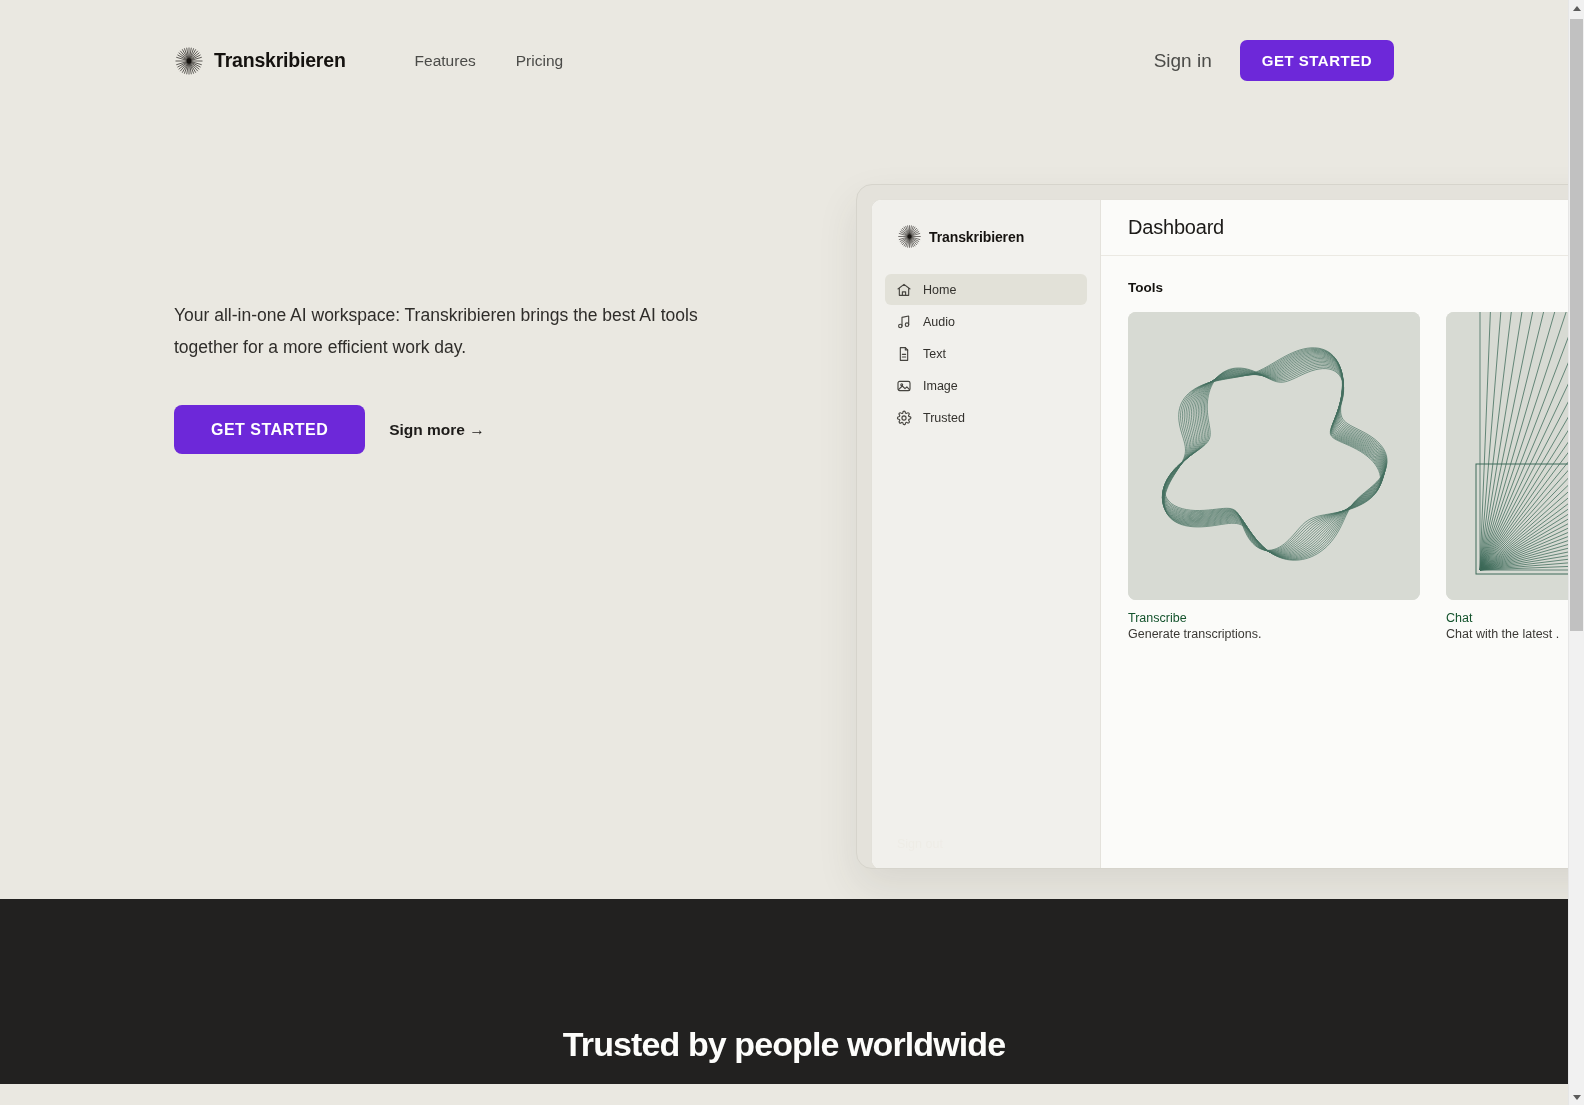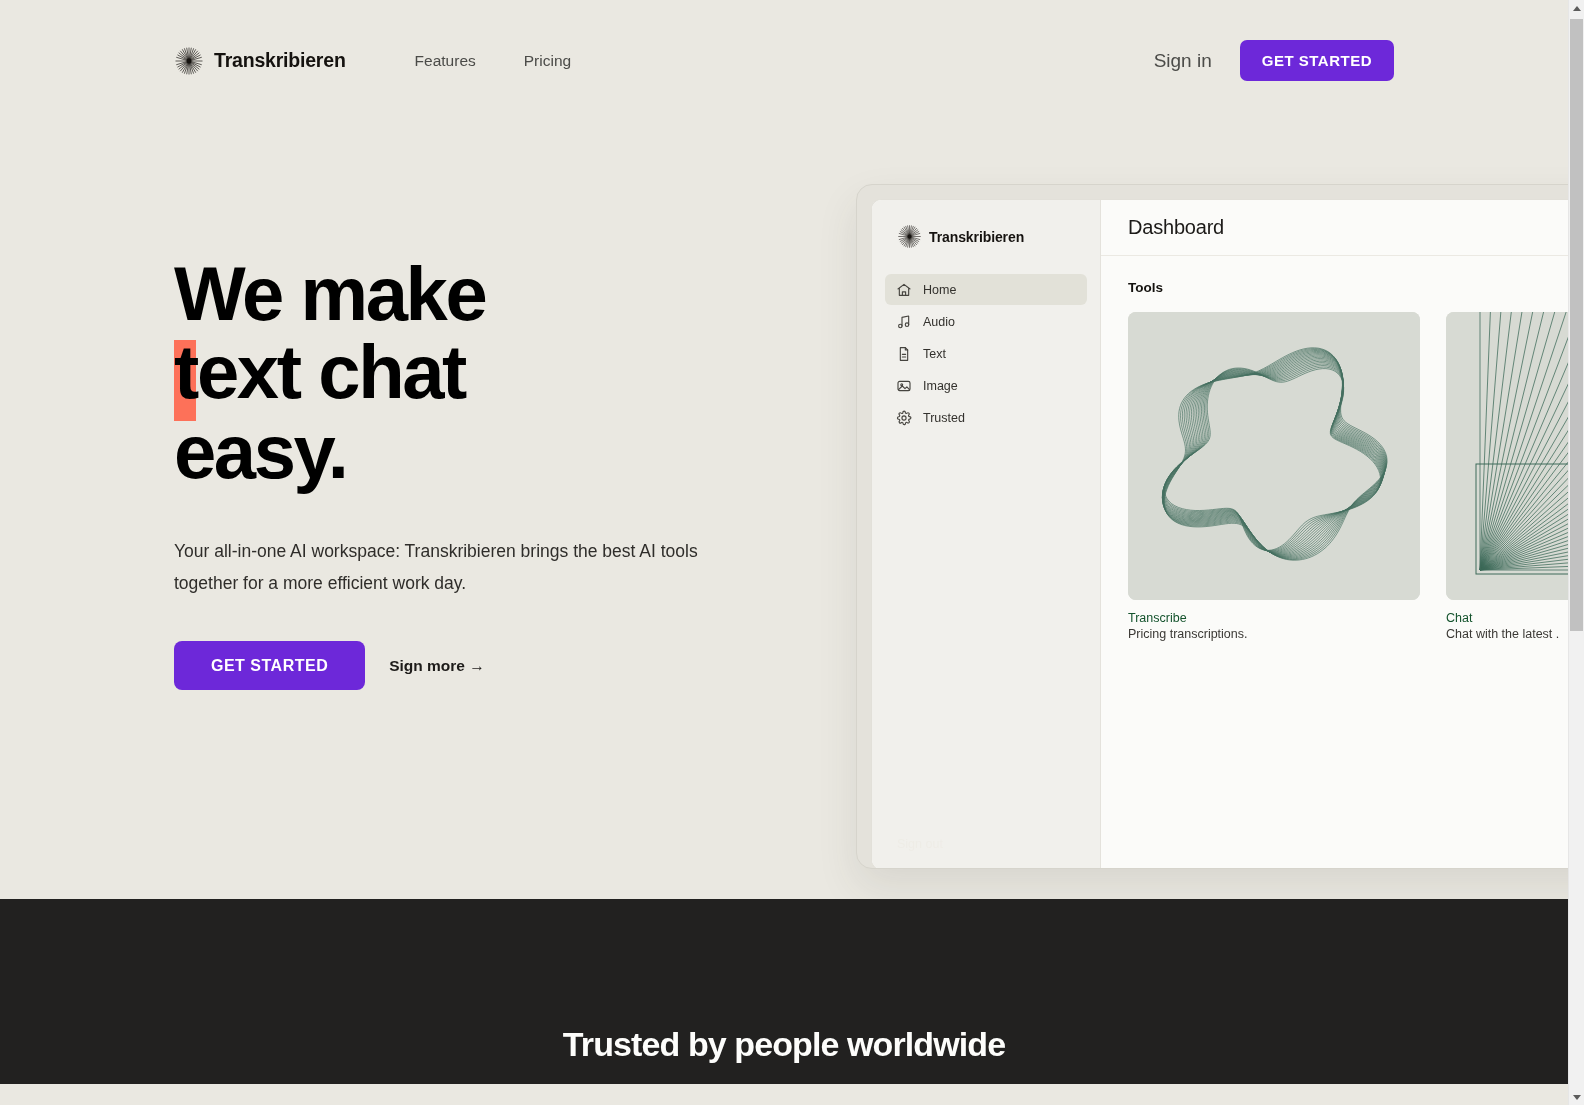--- a/index.html
+++ b/index.html
@@ -50,21 +50,21 @@
     font-size: 19.5px;
     font-weight: 700;
     color: #15120f;
     letter-spacing: -0.2px;
     white-space: nowrap;
   }
 
   .main-nav {
     display: flex;
     align-items: center;
-    gap: 28px;
+    gap: 20px;
     margin-left: 59px;
   }
 
   .nav-link {
     font-size: 15.5px;
     color: #4b4b48;
     text-decoration: none;
     padding: 6px 10px;
     white-space: nowrap;
   }
@@ -400,28 +400,20 @@
       <a class="nav-link" href="#">Pricing</a>
     </nav>
 
     <div class="header-right">
       <a class="signin-link" href="#">Sign in</a>
       <button class="btn-dark">GET STARTED</button>
     </div>
   </header>
 
   <section class="hero">
-    <h1 class="hero-title">
-      <span class="hero-line line1"><span class="txt">We make</span></span>
-      <span class="hero-line line2">
-        <span class="hl-highlight"></span>
-        <span class="txt">text chat</span>
-      </span>
-      <span class="hero-line line3"><span class="txt">easy.</span></span>
-    </h1>
 
     <p class="hero-sub">Your all-in-one AI workspace: Transkribieren brings the best AI tools together for a more efficient work day.</p>
 
     <div class="hero-cta">
       <button class="btn-dark btn-hero">GET STARTED</button>
       <a class="learn-more" href="#">Sign more →</a>
     </div>
   </section>
 
   <div class="mock-frame">
@@ -547,21 +539,21 @@
                     <path d="M253.39 144.00 L254.97 146.96 L256.11 149.99 L256.78 153.05 L256.99 156.12 L256.75 159.15 L256.09 162.13 L255.03 165.02 L253.61 167.81 L251.87 170.48 L249.87 173.02 L247.66 175.43 L245.27 177.70 L242.77 179.85 L240.20 181.88 L237.60 183.80 L235.01 185.64 L232.45 187.40 L229.96 189.11 L227.54 190.79 L225.22 192.44 L223.00 194.10 L220.88 195.76 L218.85 197.45 L216.91 199.17 L215.04 200.92 L213.25 202.72 L211.50 204.56 L209.78 206.45 L208.09 208.37 L206.41 210.33 L204.71 212.32 L203.00 214.34 L201.26 216.37 L199.48 218.42 L197.65 220.47 L195.76 222.52 L193.81 224.55 L191.79 226.57 L189.69 228.55 L187.52 230.49 L185.25 232.38 L182.91 234.19 L180.47 235.92 L177.94 237.54 L175.33 239.03 L172.63 240.38 L169.84 241.54 L166.98 242.52 L164.06 243.27 L161.08 243.77 L158.06 244.01 L155.02 243.97 L151.99 243.63 L148.97 242.99 L146.00 242.04 L143.09 240.79 L140.28 239.25 L137.57 237.43 L134.98 235.37 L132.54 233.09 L130.24 230.64 L128.10 228.07 L126.10 225.42 L124.25 222.74 L122.51 220.10 L120.88 217.55 L119.32 215.14 L117.80 212.92 L116.27 210.93 L114.70 209.21 L113.04 207.78 L111.25 206.66 L109.28 205.86 L107.10 205.37 L104.68 205.17 L101.99 205.24 L99.01 205.54 L95.74 206.02 L92.18 206.62 L88.35 207.30 L84.29 207.98 L80.02 208.60 L75.59 209.10 L71.08 209.42 L66.54 209.51 L62.04 209.32 L57.66 208.81 L53.49 207.95 L49.58 206.73 L46.01 205.14 L42.85 203.18 L40.15 200.88 L37.95 198.25 L36.28 195.33 L35.16 192.16 L34.60 188.79 L34.59 185.27 L35.09 181.65 L36.07 177.98 L37.49 174.31 L39.28 170.69 L41.37 167.15 L43.69 163.72 L46.17 160.44 L48.73 157.31 L51.29 154.34 L53.78 151.54 L56.13 148.89 L58.30 146.38 L60.23 144.00 L61.90 141.71 L63.27 139.50 L64.34 137.33 L65.10 135.17 L65.57 133.00 L65.76 130.79 L65.72 128.52 L65.47 126.18 L65.06 123.76 L64.54 121.24 L63.95 118.64 L63.35 115.94 L62.78 113.17 L62.28 110.34 L61.90 107.46 L61.67 104.55 L61.62 101.64 L61.77 98.74 L62.14 95.88 L62.73 93.08 L63.56 90.36 L64.61 87.74 L65.89 85.22 L67.38 82.83 L69.07 80.57 L70.94 78.45 L72.98 76.48 L75.17 74.65 L77.49 72.97 L79.92 71.44 L82.45 70.05 L85.05 68.80 L87.73 67.69 L90.46 66.71 L93.22 65.86 L96.02 65.14 L98.83 64.53 L101.65 64.03 L104.47 63.63 L107.28 63.32 L110.07 63.10 L112.83 62.94 L115.56 62.83 L118.26 62.76 L120.91 62.70 L123.52 62.63 L126.09 62.54 L128.62 62.40 L131.12 62.18 L133.59 61.86 L136.04 61.43 L138.50 60.87 L140.96 60.15 L143.46 59.29 L146.00 58.26 L148.61 57.09 L151.30 55.77 L154.10 54.33 L157.00 52.79 L160.03 51.18 L163.18 49.56 L166.46 47.95 L169.85 46.41 L173.35 45.00 L176.93 43.77 L180.57 42.77 L184.23 42.05 L187.88 41.66 L191.46 41.65 L194.94 42.04 L198.27 42.86 L201.39 44.12 L204.26 45.84 L206.85 47.99 L209.11 50.57 L211.01 53.54 L212.54 56.86 L213.69 60.48 L214.45 64.35 L214.84 68.41 L214.89 72.58 L214.63 76.81 L214.11 81.02 L213.38 85.16 L212.51 89.16 L211.57 92.99 L210.62 96.59 L209.75 99.93 L209.02 103.00 L208.50 105.78 L208.26 108.28 L208.34 110.51 L208.78 112.48 L209.62 114.24 L210.86 115.82 L212.52 117.25 L214.58 118.60 L217.01 119.89 L219.78 121.19 L222.82 122.54 L226.09 123.97 L229.51 125.52 L233.00 127.23 L236.50 129.10 L239.92 131.15 L243.18 133.39 L246.22 135.81 L248.97 138.40 L251.38 141.14 L253.39 144.00 Z" fill="none" stroke="#3e6b5a" stroke-width="0.75" opacity="0.9"></path>
                     <path d="M254.39 144.00 L255.80 146.98 L256.75 150.03 L257.24 153.09 L257.28 156.15 L256.87 159.17 L256.05 162.12 L254.84 164.98 L253.29 167.74 L251.45 170.37 L249.37 172.88 L247.09 175.25 L244.67 177.50 L242.16 179.62 L239.59 181.63 L237.02 183.55 L234.47 185.39 L231.98 187.17 L229.57 188.90 L227.25 190.62 L225.04 192.33 L222.93 194.05 L220.92 195.79 L219.01 197.57 L217.19 199.39 L215.45 201.25 L213.76 203.17 L212.11 205.13 L210.50 207.14 L208.89 209.19 L207.27 211.28 L205.64 213.39 L203.97 215.53 L202.26 217.67 L200.49 219.82 L198.66 221.96 L196.76 224.09 L194.78 226.18 L192.72 228.24 L190.57 230.25 L188.34 232.20 L186.01 234.08 L183.59 235.86 L181.08 237.54 L178.47 239.10 L175.78 240.50 L173.00 241.75 L170.15 242.80 L167.22 243.65 L164.24 244.26 L161.21 244.63 L158.15 244.72 L155.08 244.54 L152.01 244.06 L148.98 243.28 L146.00 242.20 L143.09 240.84 L140.28 239.19 L137.58 237.30 L135.01 235.17 L132.57 232.85 L130.29 230.38 L128.15 227.81 L126.16 225.18 L124.30 222.55 L122.56 219.97 L120.90 217.49 L119.31 215.18 L117.74 213.06 L116.16 211.18 L114.52 209.58 L112.79 208.27 L110.91 207.28 L108.85 206.59 L106.58 206.20 L104.06 206.10 L101.27 206.24 L98.20 206.60 L94.84 207.12 L91.21 207.75 L87.32 208.43 L83.20 209.10 L78.90 209.69 L74.47 210.14 L69.97 210.40 L65.46 210.40 L61.01 210.12 L56.70 209.52 L52.61 208.56 L48.81 207.23 L45.36 205.54 L42.32 203.48 L39.75 201.09 L37.69 198.38 L36.16 195.38 L35.17 192.16 L34.73 188.74 L34.81 185.19 L35.40 181.55 L36.45 177.87 L37.91 174.20 L39.72 170.58 L41.81 167.05 L44.10 163.65 L46.52 160.38 L48.99 157.27 L51.44 154.32 L53.80 151.53 L56.01 148.90 L58.02 146.39 L59.79 144.00 L61.27 141.70 L62.46 139.45 L63.35 137.25 L63.94 135.04 L64.24 132.82 L64.29 130.55 L64.11 128.21 L63.74 125.80 L63.24 123.30 L62.64 120.71 L62.01 118.03 L61.38 115.27 L60.81 112.44 L60.33 109.55 L60.00 106.63 L59.83 103.69 L59.86 100.76 L60.11 97.85 L60.60 95.00 L61.32 92.22 L62.28 89.53 L63.48 86.95 L64.90 84.50 L66.54 82.18 L68.37 80.00 L70.38 77.97 L72.55 76.09 L74.86 74.36 L77.30 72.78 L79.83 71.34 L82.45 70.05 L85.13 68.90 L87.87 67.87 L90.64 66.98 L93.45 66.19 L96.26 65.52 L99.08 64.95 L101.90 64.48 L104.71 64.09 L107.49 63.78 L110.25 63.52 L112.99 63.32 L115.68 63.15 L118.34 63.00 L120.95 62.84 L123.53 62.67 L126.07 62.45 L128.57 62.17 L131.05 61.81 L133.51 61.35 L135.96 60.77 L138.42 60.05 L140.90 59.20 L143.42 58.19 L146.00 57.04 L148.65 55.75 L151.39 54.33 L154.23 52.81 L157.19 51.21 L160.27 49.57 L163.47 47.93 L166.80 46.33 L170.24 44.83 L173.77 43.47 L177.38 42.31 L181.04 41.39 L184.71 40.78 L188.35 40.51 L191.91 40.63 L195.37 41.15 L198.65 42.11 L201.73 43.51 L204.55 45.36 L207.07 47.64 L209.27 50.33 L211.11 53.40 L212.58 56.80 L213.68 60.49 L214.40 64.41 L214.76 68.50 L214.79 72.68 L214.54 76.90 L214.03 81.09 L213.34 85.19 L212.53 89.15 L211.66 92.91 L210.82 96.45 L210.06 99.72 L209.45 102.72 L209.08 105.43 L208.98 107.87 L209.21 110.04 L209.81 111.97 L210.80 113.69 L212.19 115.24 L213.99 116.66 L216.16 118.01 L218.70 119.32 L221.54 120.65 L224.64 122.03 L227.94 123.51 L231.36 125.11 L234.83 126.87 L238.28 128.81 L241.62 130.92 L244.78 133.22 L247.70 135.69 L250.31 138.33 L252.55 141.10 L254.39 144.00 Z" fill="none" stroke="#3e6b5a" stroke-width="0.75" opacity="0.9"></path>
                     <path d="M255.34 144.00 L256.56 147.01 L257.33 150.06 L257.64 153.12 L257.50 156.17 L256.92 159.17 L255.94 162.10 L254.60 164.94 L252.93 167.66 L251.00 170.26 L248.84 172.73 L246.50 175.07 L244.05 177.29 L241.53 179.39 L238.98 181.39 L236.45 183.30 L233.96 185.15 L231.54 186.94 L229.21 188.71 L227.00 190.47 L224.89 192.24 L222.89 194.03 L221.01 195.85 L219.22 197.72 L217.52 199.64 L215.89 201.62 L214.31 203.65 L212.77 205.74 L211.24 207.87 L209.71 210.05 L208.16 212.26 L206.58 214.49 L204.95 216.74 L203.26 218.99 L201.50 221.23 L199.66 223.45 L197.74 225.64 L195.73 227.79 L193.63 229.89 L191.43 231.92 L189.14 233.87 L186.74 235.72 L184.25 237.47 L181.66 239.10 L178.98 240.58 L176.21 241.90 L173.36 243.04 L170.44 243.98 L167.45 244.70 L164.40 245.19 L161.33 245.42 L158.23 245.37 L155.12 245.05 L152.04 244.44 L148.99 243.53 L146.00 242.34 L143.09 240.87 L140.28 239.14 L137.59 237.17 L135.03 234.99 L132.60 232.64 L130.33 230.16 L128.20 227.60 L126.20 225.00 L124.33 222.42 L122.57 219.91 L120.89 217.52 L119.26 215.30 L117.65 213.29 L116.01 211.53 L114.30 210.04 L112.49 208.85 L110.52 207.97 L108.38 207.39 L106.01 207.10 L103.39 207.08 L100.51 207.29 L97.35 207.70 L93.92 208.26 L90.22 208.90 L86.28 209.58 L82.13 210.22 L77.81 210.76 L73.37 211.15 L68.89 211.34 L64.42 211.26 L60.03 210.88 L55.80 210.17 L51.81 209.11 L48.12 207.68 L44.79 205.89 L41.88 203.74 L39.45 201.25 L37.52 198.46 L36.11 195.40 L35.25 192.12 L34.92 188.66 L35.10 185.08 L35.77 181.42 L36.88 177.73 L38.37 174.07 L40.19 170.46 L42.26 166.95 L44.50 163.57 L46.85 160.33 L49.23 157.24 L51.57 154.31 L53.79 151.54 L55.85 148.90 L57.69 146.40 L59.28 144.00 L60.58 141.68 L61.59 139.41 L62.29 137.16 L62.71 134.91 L62.85 132.63 L62.75 130.29 L62.44 127.89 L61.97 125.41 L61.37 122.84 L60.71 120.17 L60.04 117.42 L59.39 114.60 L58.83 111.71 L58.38 108.77 L58.10 105.81 L58.01 102.84 L58.13 99.89 L58.49 96.98 L59.10 94.14 L59.95 91.38 L61.05 88.73 L62.39 86.20 L63.96 83.81 L65.74 81.56 L67.72 79.46 L69.86 77.52 L72.17 75.73 L74.60 74.09 L77.14 72.61 L79.77 71.27 L82.47 70.08 L85.22 69.01 L88.02 68.07 L90.83 67.24 L93.66 66.52 L96.50 65.89 L99.32 65.36 L102.13 64.90 L104.92 64.51 L107.69 64.18 L110.42 63.89 L113.12 63.64 L115.77 63.40 L118.39 63.16 L120.98 62.91 L123.52 62.62 L126.03 62.28 L128.51 61.87 L130.97 61.37 L133.42 60.77 L135.88 60.04 L138.34 59.19 L140.84 58.20 L143.39 57.06 L146.00 55.80 L148.69 54.40 L151.48 52.90 L154.37 51.31 L157.38 49.66 L160.51 48.00 L163.76 46.35 L167.13 44.77 L170.61 43.30 L174.18 42.00 L177.81 40.92 L181.48 40.11 L185.15 39.60 L188.78 39.46 L192.33 39.70 L195.75 40.36 L198.99 41.45 L202.02 42.98 L204.79 44.96 L207.25 47.35 L209.39 50.15 L211.18 53.31 L212.60 56.79 L213.65 60.53 L214.33 64.49 L214.67 68.59 L214.70 72.78 L214.45 76.98 L213.98 81.14 L213.34 85.20 L212.59 89.10 L211.81 92.80 L211.07 96.26 L210.43 99.46 L209.96 102.39 L209.73 105.03 L209.78 107.41 L210.17 109.52 L210.92 111.41 L212.06 113.10 L213.60 114.63 L215.52 116.05 L217.81 117.40 L220.43 118.73 L223.35 120.09 L226.50 121.51 L229.81 123.04 L233.23 124.70 L236.66 126.52 L240.05 128.51 L243.30 130.69 L246.35 133.04 L249.13 135.57 L251.59 138.26 L253.67 141.07 L255.34 144.00 Z" fill="none" stroke="#3e6b5a" stroke-width="0.75" opacity="0.9"></path>
                     <path d="M256.22 144.00 L257.26 147.02 L257.84 150.09 L257.97 153.15 L257.65 156.19 L256.91 159.17 L255.79 162.08 L254.31 164.88 L252.53 167.57 L250.51 170.14 L248.28 172.57 L245.90 174.88 L243.43 177.08 L240.91 179.16 L238.38 181.15 L235.89 183.06 L233.47 184.92 L231.13 186.74 L228.90 188.54 L226.78 190.35 L224.79 192.18 L222.91 194.04 L221.15 195.95 L219.48 197.91 L217.90 199.94 L216.38 202.02 L214.91 204.17 L213.46 206.38 L212.02 208.63 L210.56 210.93 L209.07 213.26 L207.54 215.60 L205.94 217.95 L204.26 220.30 L202.51 222.63 L200.66 224.93 L198.72 227.18 L196.67 229.37 L194.52 231.49 L192.27 233.53 L189.91 235.48 L187.45 237.31 L184.88 239.02 L182.22 240.58 L179.46 241.99 L176.62 243.22 L173.70 244.26 L170.71 245.09 L167.66 245.69 L164.56 246.04 L161.43 246.14 L158.30 245.97 L155.16 245.51 L152.06 244.78 L149.00 243.76 L146.00 242.46 L143.09 240.90 L140.28 239.09 L137.60 237.07 L135.04 234.85 L132.63 232.48 L130.36 230.00 L128.23 227.46 L126.23 224.90 L124.35 222.38 L122.56 219.94 L120.85 217.64 L119.18 215.52 L117.51 213.62 L115.81 211.97 L114.03 210.60 L112.14 209.52 L110.10 208.74 L107.86 208.26 L105.40 208.06 L102.69 208.12 L99.73 208.39 L96.49 208.84 L92.98 209.42 L89.22 210.06 L85.24 210.72 L81.06 211.32 L76.73 211.82 L72.30 212.14 L67.85 212.25 L63.43 212.08 L59.11 211.60 L54.97 210.79 L51.07 209.62 L47.49 208.09 L44.29 206.19 L41.52 203.95 L39.22 201.38 L37.42 198.51 L36.15 195.39 L35.40 192.06 L35.18 188.56 L35.45 184.95 L36.19 181.28 L37.35 177.59 L38.86 173.93 L40.68 170.34 L42.71 166.85 L44.90 163.49 L47.17 160.27 L49.45 157.21 L51.65 154.30 L53.73 151.54 L55.63 148.92 L57.30 146.41 L58.71 144.00 L59.83 141.66 L60.65 139.36 L61.18 137.07 L61.42 134.77 L61.41 132.43 L61.16 130.03 L60.73 127.56 L60.15 125.01 L59.48 122.36 L58.76 119.63 L58.05 116.81 L57.40 113.92 L56.85 110.98 L56.45 107.99 L56.22 104.99 L56.21 102.00 L56.44 99.04 L56.91 96.13 L57.64 93.30 L58.62 90.57 L59.87 87.96 L61.35 85.49 L63.07 83.15 L64.99 80.98 L67.11 78.96 L69.39 77.10 L71.81 75.40 L74.36 73.86 L77.00 72.47 L79.73 71.23 L82.50 70.12 L85.32 69.13 L88.17 68.26 L91.02 67.50 L93.88 66.83 L96.72 66.24 L99.54 65.73 L102.35 65.28 L105.12 64.89 L107.86 64.53 L110.56 64.20 L113.22 63.89 L115.84 63.58 L118.43 63.26 L120.97 62.90 L123.49 62.50 L125.97 62.04 L128.43 61.50 L130.88 60.87 L133.32 60.12 L135.78 59.26 L138.26 58.27 L140.78 57.15 L143.35 55.90 L146.00 54.53 L148.73 53.05 L151.56 51.47 L154.50 49.83 L157.56 48.14 L160.74 46.46 L164.04 44.82 L167.45 43.27 L170.97 41.85 L174.56 40.62 L178.21 39.62 L181.89 38.91 L185.56 38.52 L189.17 38.49 L192.70 38.86 L196.09 39.65 L199.29 40.87 L202.27 42.53 L204.98 44.62 L207.40 47.13 L209.48 50.02 L211.21 53.26 L212.59 56.80 L213.60 60.59 L214.26 64.58 L214.58 68.69 L214.61 72.87 L214.39 77.05 L213.95 81.17 L213.37 85.17 L212.70 89.01 L212.01 92.64 L211.38 96.03 L210.87 99.16 L210.54 102.01 L210.45 104.59 L210.66 106.90 L211.21 108.96 L212.11 110.81 L213.40 112.47 L215.07 113.99 L217.12 115.40 L219.51 116.77 L222.22 118.12 L225.20 119.52 L228.38 120.99 L231.70 122.57 L235.10 124.29 L238.49 126.17 L241.80 128.23 L244.95 130.46 L247.88 132.88 L250.53 135.46 L252.83 138.19 L254.74 141.04 L256.22 144.00 Z" fill="none" stroke="#3e6b5a" stroke-width="0.75" opacity="0.9"></path>
                     <path d="M257.04 144.00 L257.90 147.04 L258.29 150.11 L258.24 153.17 L257.75 156.20 L256.85 159.16 L255.58 162.04 L253.98 164.82 L252.10 167.47 L249.99 170.01 L247.70 172.41 L245.29 174.69 L242.80 176.86 L240.29 178.93 L237.80 180.91 L235.36 182.83 L233.00 184.70 L230.75 186.55 L228.62 188.39 L226.61 190.25 L224.73 192.14 L222.98 194.08 L221.33 196.08 L219.79 198.14 L218.32 200.27 L216.91 202.46 L215.54 204.73 L214.19 207.05 L212.82 209.42 L211.44 211.84 L210.00 214.28 L208.50 216.73 L206.93 219.18 L205.27 221.62 L203.51 224.02 L201.65 226.38 L199.67 228.69 L197.59 230.92 L195.39 233.06 L193.08 235.10 L190.65 237.03 L188.12 238.83 L185.48 240.49 L182.75 241.99 L179.92 243.32 L177.00 244.46 L174.01 245.40 L170.96 246.11 L167.85 246.60 L164.70 246.83 L161.53 246.80 L158.36 246.50 L155.20 245.93 L152.07 245.08 L149.00 243.95 L146.00 242.56 L143.09 240.92 L140.29 239.05 L137.61 236.98 L135.06 234.74 L132.65 232.36 L130.38 229.89 L128.24 227.38 L126.24 224.87 L124.34 222.41 L122.53 220.05 L120.78 217.84 L119.07 215.82 L117.34 214.03 L115.58 212.49 L113.73 211.23 L111.76 210.27 L109.63 209.59 L107.30 209.20 L104.75 209.08 L101.96 209.20 L98.91 209.52 L95.60 210.00 L92.03 210.59 L88.22 211.23 L84.20 211.86 L80.00 212.42 L75.67 212.86 L71.26 213.11 L66.85 213.12 L62.48 212.86 L58.24 212.28 L54.19 211.36 L50.41 210.08 L46.95 208.44 L43.87 206.45 L41.23 204.11 L39.07 201.46 L37.40 198.52 L36.25 195.34 L35.62 191.96 L35.50 188.43 L35.85 184.80 L36.65 181.12 L37.85 177.44 L39.37 173.79 L41.17 170.22 L43.17 166.75 L45.30 163.41 L47.47 160.22 L49.63 157.18 L51.70 154.29 L53.63 151.55 L55.36 148.93 L56.85 146.42 L58.07 144.00 L59.01 141.64 L59.65 139.30 L60.00 136.97 L60.07 134.62 L59.90 132.22 L59.52 129.76 L58.97 127.22 L58.30 124.60 L57.55 121.88 L56.79 119.08 L56.05 116.19 L55.40 113.24 L54.88 110.25 L54.52 107.22 L54.37 104.19 L54.45 101.17 L54.77 98.20 L55.36 95.30 L56.22 92.49 L57.35 89.79 L58.73 87.22 L60.36 84.80 L62.22 82.53 L64.29 80.43 L66.54 78.49 L68.95 76.72 L71.50 75.11 L74.15 73.66 L76.90 72.36 L79.70 71.20 L82.55 70.17 L85.43 69.26 L88.32 68.46 L91.20 67.75 L94.07 67.12 L96.92 66.57 L99.75 66.07 L102.54 65.62 L105.29 65.21 L108.00 64.83 L110.67 64.45 L113.30 64.08 L115.88 63.69 L118.43 63.27 L120.95 62.82 L123.43 62.30 L125.89 61.72 L128.34 61.05 L130.77 60.29 L133.22 59.41 L135.68 58.42 L138.17 57.31 L140.72 56.07 L143.32 54.72 L146.00 53.25 L148.77 51.69 L151.65 50.05 L154.63 48.36 L157.74 46.66 L160.96 44.97 L164.31 43.35 L167.76 41.83 L171.30 40.47 L174.92 39.32 L178.59 38.41 L182.27 37.80 L185.93 37.52 L189.53 37.62 L193.03 38.11 L196.38 39.03 L199.55 40.38 L202.48 42.16 L205.14 44.36 L207.50 46.96 L209.53 49.94 L211.22 53.25 L212.55 56.85 L213.53 60.68 L214.17 64.68 L214.50 68.79 L214.54 72.95 L214.34 77.09 L213.95 81.17 L213.44 85.11 L212.85 88.88 L212.27 92.44 L211.76 95.75 L211.38 98.81 L211.19 101.59 L211.26 104.10 L211.62 106.35 L212.32 108.37 L213.38 110.17 L214.81 111.81 L216.61 113.32 L218.78 114.74 L221.27 116.12 L224.05 117.50 L227.08 118.93 L230.29 120.45 L233.61 122.09 L236.97 123.87 L240.30 125.82 L243.53 127.94 L246.58 130.24 L249.38 132.71 L251.87 135.35 L254.01 138.12 L255.74 141.02 L257.04 144.00 Z" fill="none" stroke="#3e6b5a" stroke-width="0.75" opacity="0.9"></path>
                     <path d="M257.80 144.00 L258.47 147.06 L258.68 150.13 L258.45 153.19 L257.79 156.20 L256.74 159.15 L255.33 162.00 L253.61 164.75 L251.63 167.37 L249.45 169.87 L247.11 172.25 L244.67 174.50 L242.18 176.65 L239.69 178.71 L237.24 180.69 L234.86 182.61 L232.58 184.50 L230.42 186.38 L228.39 188.27 L226.49 190.18 L224.73 192.14 L223.09 194.16 L221.57 196.24 L220.14 198.40 L218.79 200.63 L217.49 202.94 L216.22 205.31 L214.95 207.75 L213.66 210.24 L212.33 212.76 L210.94 215.31 L209.48 217.86 L207.93 220.41 L206.27 222.93 L204.50 225.40 L202.62 227.82 L200.61 230.17 L198.48 232.42 L196.23 234.58 L193.86 236.62 L191.37 238.52 L188.77 240.29 L186.06 241.90 L183.25 243.33 L180.35 244.58 L177.36 245.63 L174.31 246.46 L171.19 247.07 L168.03 247.43 L164.83 247.55 L161.63 247.40 L158.42 246.99 L155.23 246.30 L152.09 245.35 L149.01 244.13 L146.00 242.66 L143.09 240.95 L140.29 239.03 L137.61 236.92 L135.07 234.66 L132.66 232.28 L130.39 229.84 L128.25 227.36 L126.23 224.91 L124.31 222.52 L122.47 220.25 L120.68 218.14 L118.92 216.22 L117.14 214.53 L115.30 213.11 L113.38 211.96 L111.33 211.09 L109.11 210.51 L106.70 210.21 L104.07 210.16 L101.20 210.33 L98.07 210.69 L94.69 211.19 L91.06 211.78 L87.21 212.40 L83.16 213.00 L78.95 213.51 L74.63 213.87 L70.26 214.04 L65.88 213.96 L61.59 213.59 L57.43 212.91 L53.48 211.88 L49.81 210.50 L46.47 208.75 L43.53 206.66 L41.02 204.23 L38.99 201.50 L37.45 198.49 L36.43 195.26 L35.90 191.84 L35.87 188.28 L36.30 184.64 L37.15 180.95 L38.37 177.27 L39.90 173.64 L41.67 170.09 L43.62 166.65 L45.67 163.34 L47.75 160.18 L49.78 157.16 L51.71 154.29 L53.48 151.56 L55.03 148.95 L56.34 146.44 L57.38 144.00 L58.13 141.61 L58.58 139.24 L58.76 136.87 L58.67 134.47 L58.35 132.01 L57.84 129.48 L57.18 126.88 L56.42 124.18 L55.61 121.39 L54.80 118.52 L54.06 115.58 L53.41 112.57 L52.92 109.52 L52.62 106.45 L52.55 103.39 L52.72 100.36 L53.15 97.39 L53.87 94.50 L54.86 91.71 L56.12 89.04 L57.65 86.52 L59.42 84.15 L61.43 81.95 L63.63 79.92 L66.02 78.06 L68.55 76.37 L71.21 74.85 L73.97 73.48 L76.81 72.27 L79.69 71.19 L82.61 70.24 L85.54 69.39 L88.46 68.65 L91.37 67.99 L94.26 67.40 L97.11 66.86 L99.93 66.38 L102.70 65.92 L105.43 65.49 L108.11 65.06 L110.75 64.63 L113.34 64.19 L115.90 63.72 L118.41 63.22 L120.90 62.66 L123.35 62.03 L125.79 61.33 L128.23 60.54 L130.66 59.64 L133.10 58.65 L135.57 57.53 L138.08 56.30 L140.65 54.96 L143.28 53.51 L146.00 51.96 L148.81 50.33 L151.73 48.64 L154.76 46.92 L157.91 45.20 L161.18 43.53 L164.56 41.93 L168.05 40.46 L171.62 39.17 L175.26 38.09 L178.93 37.28 L182.62 36.77 L186.27 36.61 L189.85 36.83 L193.32 37.45 L196.64 38.49 L199.76 39.96 L202.65 41.85 L205.26 44.16 L207.57 46.85 L209.55 49.91 L211.20 53.28 L212.50 56.92 L213.45 60.77 L214.08 64.78 L214.41 68.88 L214.48 73.01 L214.32 77.12 L213.99 81.13 L213.55 85.02 L213.06 88.71 L212.59 92.20 L212.20 95.43 L211.95 98.41 L211.92 101.12 L212.14 103.56 L212.66 105.76 L213.51 107.73 L214.72 109.50 L216.29 111.12 L218.22 112.62 L220.49 114.05 L223.07 115.45 L225.92 116.87 L228.99 118.35 L232.21 119.92 L235.52 121.61 L238.84 123.46 L242.10 125.47 L245.24 127.66 L248.17 130.02 L250.83 132.56 L253.17 135.24 L255.13 138.06 L256.69 140.99 L257.80 144.00 Z" fill="none" stroke="#3e6b5a" stroke-width="0.75" opacity="0.9"></path>
                     <path d="M258.50 144.00 L258.98 147.07 L259.01 150.15 L258.60 153.20 L257.78 156.20 L256.58 159.13 L255.04 161.95 L253.21 164.67 L251.14 167.26 L248.89 169.73 L246.51 172.08 L244.06 174.31 L241.58 176.45 L239.11 178.49 L236.71 180.47 L234.39 182.41 L232.20 184.32 L230.13 186.24 L228.20 188.17 L226.42 190.14 L224.78 192.17 L223.26 194.27 L221.86 196.44 L220.55 198.69 L219.30 201.03 L218.11 203.45 L216.92 205.93 L215.74 208.48 L214.52 211.08 L213.24 213.71 L211.90 216.36 L210.46 219.00 L208.92 221.63 L207.26 224.23 L205.48 226.76 L203.57 229.23 L201.53 231.61 L199.35 233.89 L197.05 236.05 L194.61 238.07 L192.06 239.95 L189.38 241.68 L186.60 243.23 L183.72 244.59 L180.75 245.76 L177.70 246.71 L174.58 247.45 L171.41 247.95 L168.19 248.20 L164.95 248.20 L161.71 247.95 L158.47 247.42 L155.27 246.63 L152.11 245.59 L149.01 244.28 L146.00 242.74 L143.09 240.98 L140.29 239.02 L137.61 236.89 L135.07 234.62 L132.66 232.26 L130.39 229.84 L128.23 227.42 L126.20 225.03 L124.25 222.72 L122.38 220.54 L120.55 218.52 L118.74 216.71 L116.89 215.13 L114.99 213.81 L113.00 212.76 L110.87 211.99 L108.57 211.50 L106.07 211.27 L103.36 211.28 L100.40 211.50 L97.21 211.89 L93.77 212.40 L90.09 212.98 L86.20 213.58 L82.14 214.13 L77.92 214.57 L73.62 214.86 L69.28 214.94 L64.97 214.76 L60.74 214.29 L56.67 213.50 L52.83 212.36 L49.27 210.86 L46.06 209.02 L43.25 206.83 L40.88 204.31 L38.98 201.50 L37.57 198.44 L36.66 195.15 L36.24 191.69 L36.29 188.11 L36.78 184.46 L37.68 180.77 L38.91 177.11 L40.44 173.49 L42.17 169.97 L44.06 166.55 L46.02 163.27 L47.99 160.14 L49.89 157.15 L51.67 154.30 L53.27 151.58 L54.65 148.97 L55.78 146.45 L56.62 144.00 L57.18 141.59 L57.46 139.18 L57.46 136.76 L57.21 134.31 L56.75 131.79 L56.12 129.20 L55.35 126.52 L54.51 123.76 L53.65 120.90 L52.81 117.97 L52.06 114.96 L51.44 111.90 L50.99 108.80 L50.75 105.70 L50.76 102.62 L51.03 99.57 L51.58 96.60 L52.42 93.72 L53.54 90.95 L54.95 88.32 L56.62 85.85 L58.54 83.54 L60.68 81.40 L63.02 79.44 L65.53 77.66 L68.19 76.05 L70.96 74.61 L73.82 73.33 L76.74 72.20 L79.69 71.19 L82.67 70.31 L85.64 69.52 L88.60 68.83 L91.53 68.21 L94.43 67.64 L97.28 67.12 L100.08 66.64 L102.84 66.16 L105.54 65.70 L108.19 65.23 L110.80 64.75 L113.36 64.23 L115.88 63.68 L118.37 63.08 L120.82 62.42 L123.26 61.68 L125.68 60.86 L128.10 59.95 L130.53 58.94 L132.98 57.82 L135.46 56.59 L137.99 55.26 L140.58 53.82 L143.25 52.28 L146.00 50.66 L148.85 48.98 L151.81 47.25 L154.89 45.51 L158.08 43.79 L161.39 42.14 L164.81 40.58 L168.33 39.16 L171.92 37.94 L175.57 36.95 L179.26 36.24 L182.94 35.84 L186.58 35.80 L190.14 36.13 L193.58 36.88 L196.86 38.04 L199.94 39.62 L202.78 41.62 L205.34 44.02 L207.61 46.80 L209.55 49.92 L211.16 53.34 L212.43 57.01 L213.37 60.88 L214.00 64.88 L214.34 68.96 L214.43 73.06 L214.32 77.11 L214.06 81.07 L213.70 84.88 L213.31 88.51 L212.96 91.91 L212.70 95.06 L212.60 97.96 L212.71 100.60 L213.08 102.98 L213.76 105.12 L214.77 107.05 L216.12 108.80 L217.82 110.40 L219.87 111.90 L222.25 113.34 L224.91 114.77 L227.82 116.23 L230.91 117.75 L234.14 119.38 L237.42 121.14 L240.69 123.05 L243.88 125.13 L246.91 127.38 L249.72 129.81 L252.23 132.40 L254.41 135.14 L256.20 138.00 L257.57 140.97 L258.50 144.00 Z" fill="none" stroke="#3e6b5a" stroke-width="0.75" opacity="0.9"></path>
                   </g>
               </svg>
               <div class="mock-card-title">Transcribe</div>
-              <div class="mock-card-desc">Pricing transcriptions.</div>
+              <div class="mock-card-desc">Generate transcriptions.</div>
             </div>
 
             <div class="mock-card">
               <svg class="mock-card-art" viewBox="0 0 292 288">
                 <rect width="292" height="288" fill="#d7dad3"></rect>
                 <g id="rays" fill="none" stroke="#3e6b5a" stroke-width="0.9">
                     <line x1="34" y1="258" x2="464.0" y2="258.0" stroke="#3e6b5a" stroke-width="0.9" opacity="0.85"></line>
                     <line x1="34" y1="258" x2="463.7" y2="240.7" stroke="#3e6b5a" stroke-width="0.9" opacity="0.85"></line>
                     <line x1="34" y1="258" x2="462.6" y2="223.4" stroke="#3e6b5a" stroke-width="0.9" opacity="0.85"></line>
                     <line x1="34" y1="258" x2="460.9" y2="206.2" stroke="#3e6b5a" stroke-width="0.9" opacity="0.85"></line>

